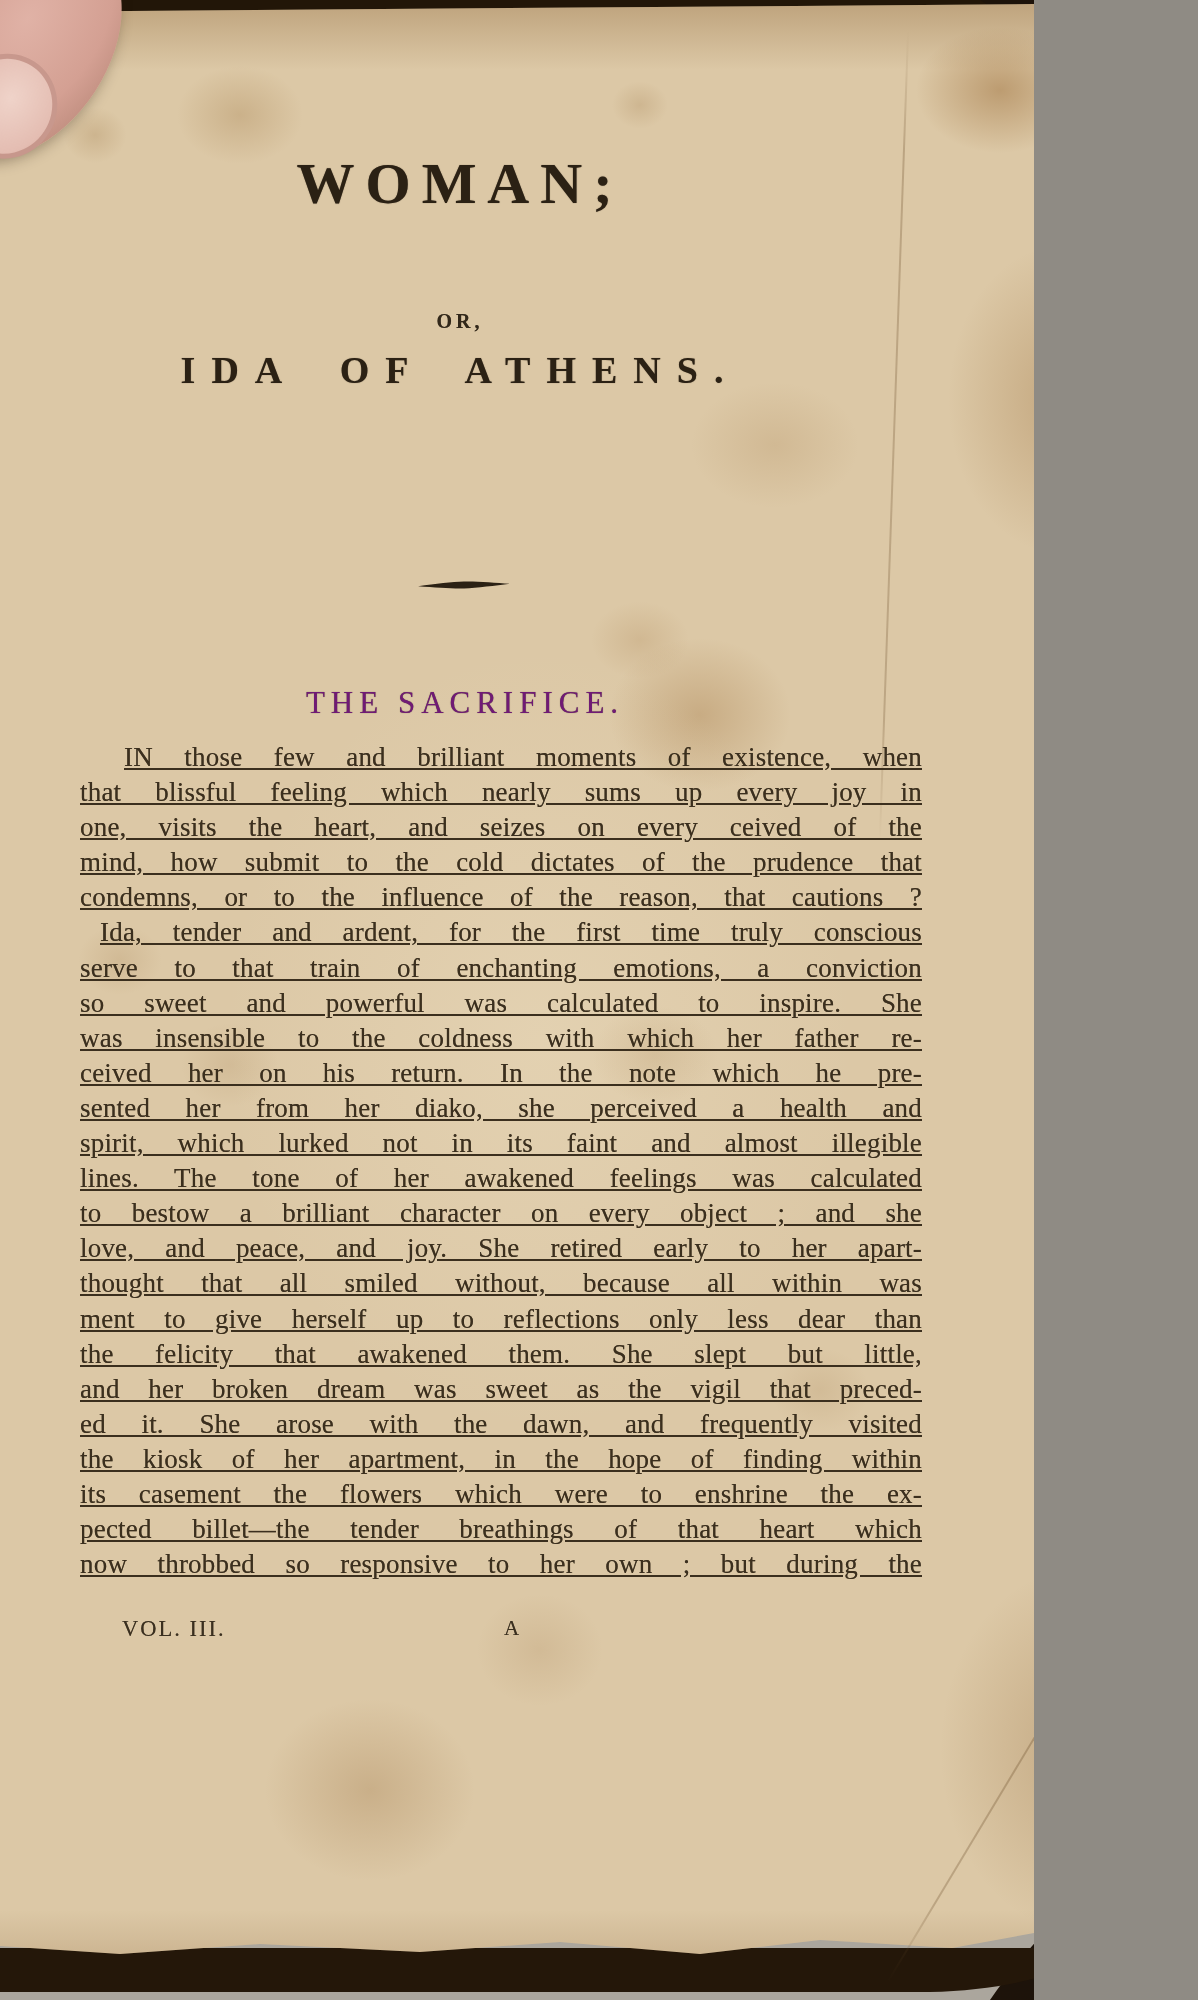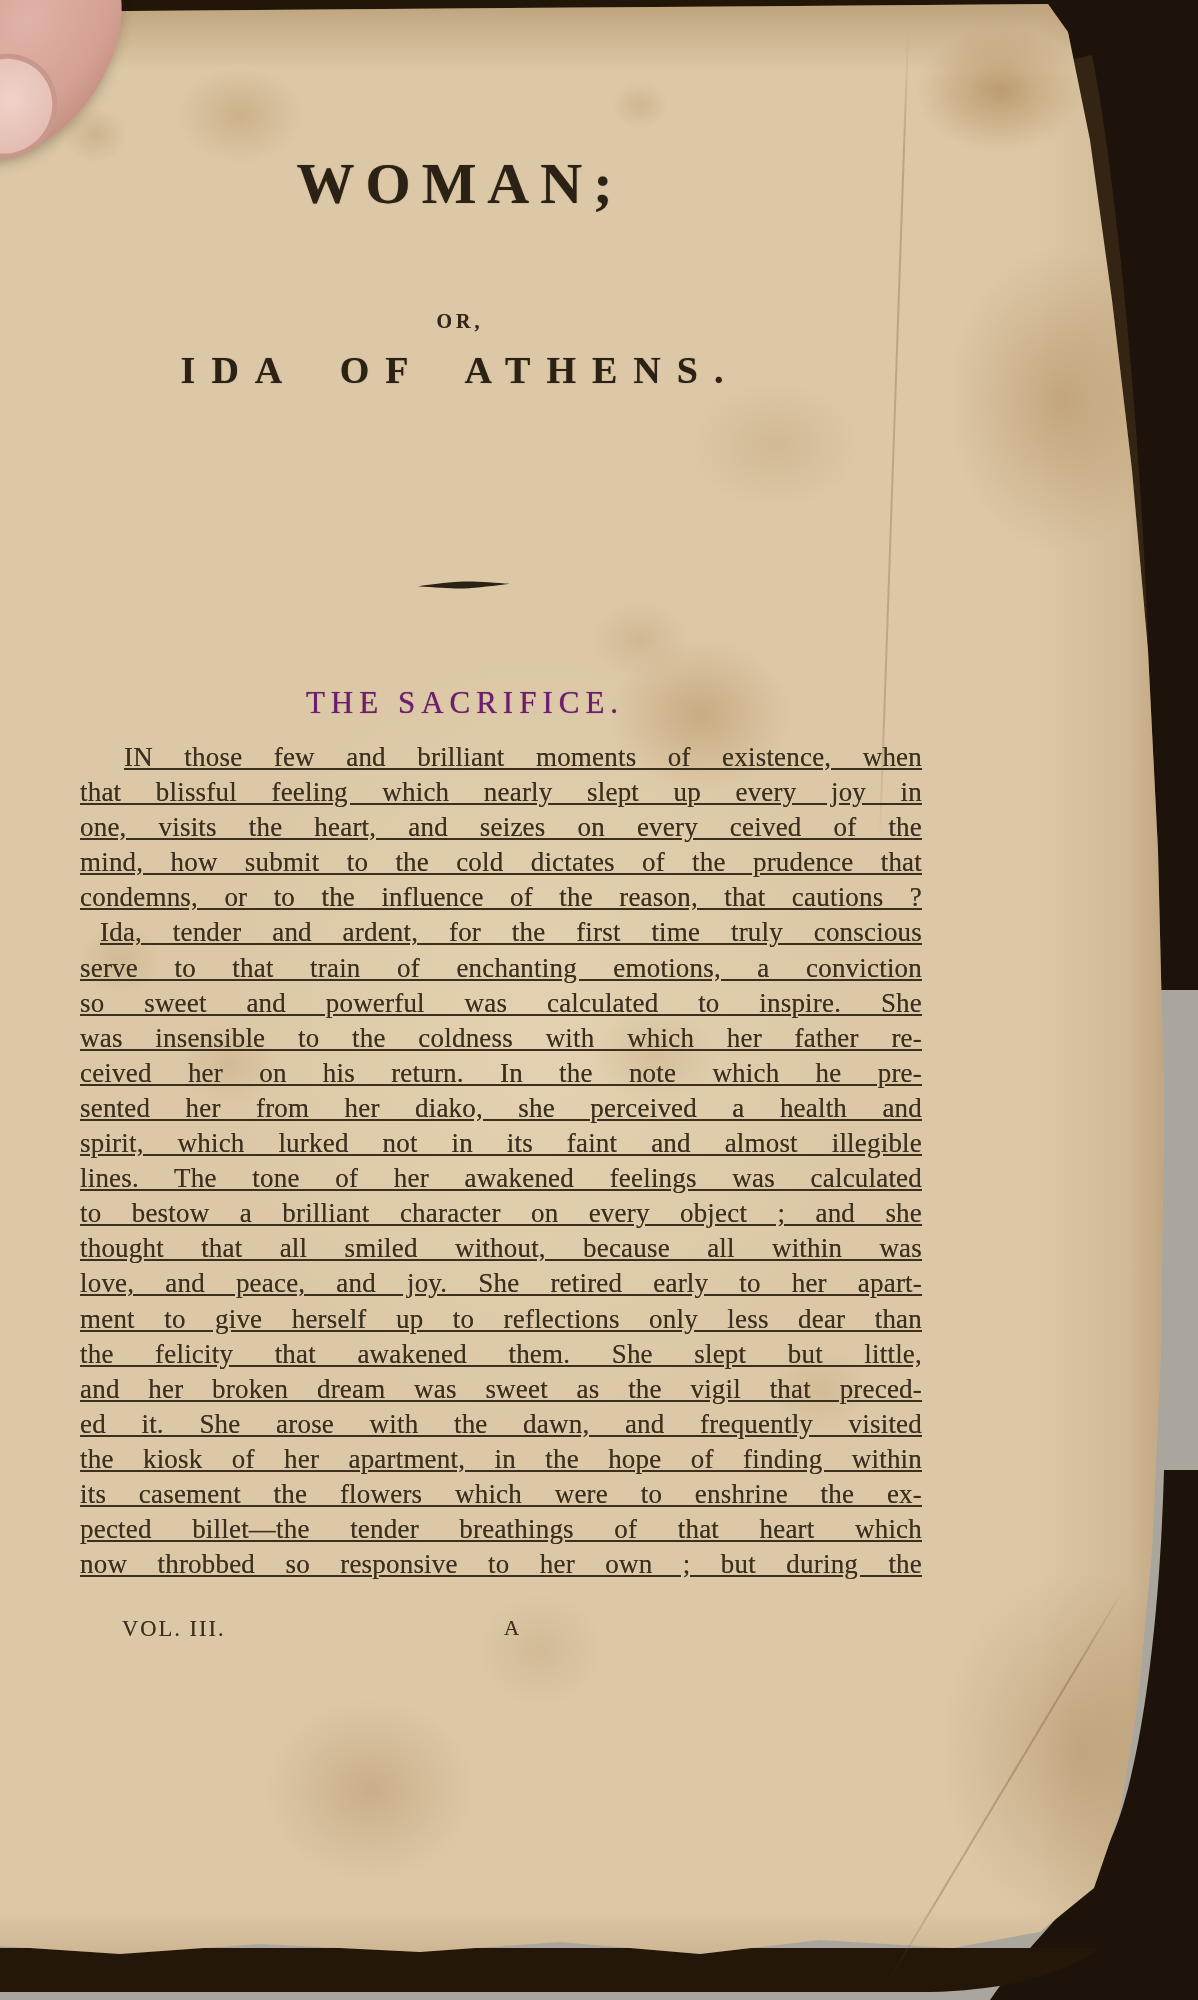--- a/index.html
+++ b/index.html
@@ -1,18 +1,18 @@
 <!DOCTYPE html>
 <html><head>
 <meta charset="utf-8">
 <style>
   html,body{margin:0;padding:0;background:#8f8b84;}
   .canvas{
     position:relative;
-    width:1198px;height:2000px;
+    width:1034px;height:2000px;
     overflow:hidden;
     background:#aba69d;
     font-family:"Liberation Serif","DejaVu Serif",serif;
   }
   .boards{position:absolute;left:0;top:0;z-index:1;}
   
   .page{
     position:absolute;left:0;top:0;width:1198px;height:2000px;z-index:2;
     background:
       radial-gradient(90px 70px at 240px 115px, rgba(158,118,66,.28), transparent 70%),
@@ -132,37 +132,37 @@
 
     <svg class="divider" width="92" height="10" viewBox="0 0 92 10">
       <path d="M0,5 C18,3.2 34,1.6 46,1.6 C59,1.6 77,3.6 92,5 C77,6.4 59,8.4 46,8.4 C34,8.4 18,6.8 0,5 Z" fill="#2b2114"></path>
     </svg>
 
     <h3 class="chapter">THE SACRIFICE.</h3>
 
     <div class="body-text">
       <div class="para">
         <div class="line indent-big">IN those few and brilliant moments of existence, when</div>
-        <div class="line">that blissful feeling which nearly slept up every joy in</div>
+        <div class="line">that blissful feeling which nearly sums up every joy in</div>
         <div class="line">one, visits the heart, and seizes on every ceived of the</div>
         <div class="line">mind, how submit to the cold dictates of the prudence that</div>
         <div class="line">condemns, or to the influence of the reason, that cautions ?</div>
       </div>
       <div class="para">
         <div class="line indent-small">Ida, tender and ardent, for the first time truly conscious</div>
         <div class="line">serve to that train of enchanting emotions, a conviction</div>
         <div class="line">so sweet and powerful was calculated to inspire.  She</div>
         <div class="line">was insensible to the coldness with which her father re-</div>
         <div class="line">ceived her on his return.  In the note which he pre-</div>
         <div class="line">sented her from her diako, she perceived a health and</div>
         <div class="line">spirit, which lurked not in its faint and almost illegible</div>
         <div class="line">lines.  The tone of her awakened feelings was calculated</div>
         <div class="line">to bestow a brilliant character on every object ; and she</div>
+        <div class="line">love, and peace, and joy.  She retired early to her apart-</div>
         <div class="line">thought that all smiled without, because all within was</div>
-        <div class="line">love, and peace, and joy.  She retired early to her apart-</div>
         <div class="line">ment to give herself up to reflections only less dear than</div>
         <div class="line">the felicity that awakened them.  She slept but little,</div>
         <div class="line">and her broken dream was sweet as the vigil that preced-</div>
         <div class="line">ed it.  She arose with the dawn, and frequently visited</div>
         <div class="line">the kiosk of her apartment, in the hope of finding within</div>
         <div class="line">its casement the flowers which were to enshrine the ex-</div>
         <div class="line">pected billet—the tender breathings of that heart which</div>
         <div class="line">now throbbed so responsive to her own ; but during the</div>
       </div>
     </div>

